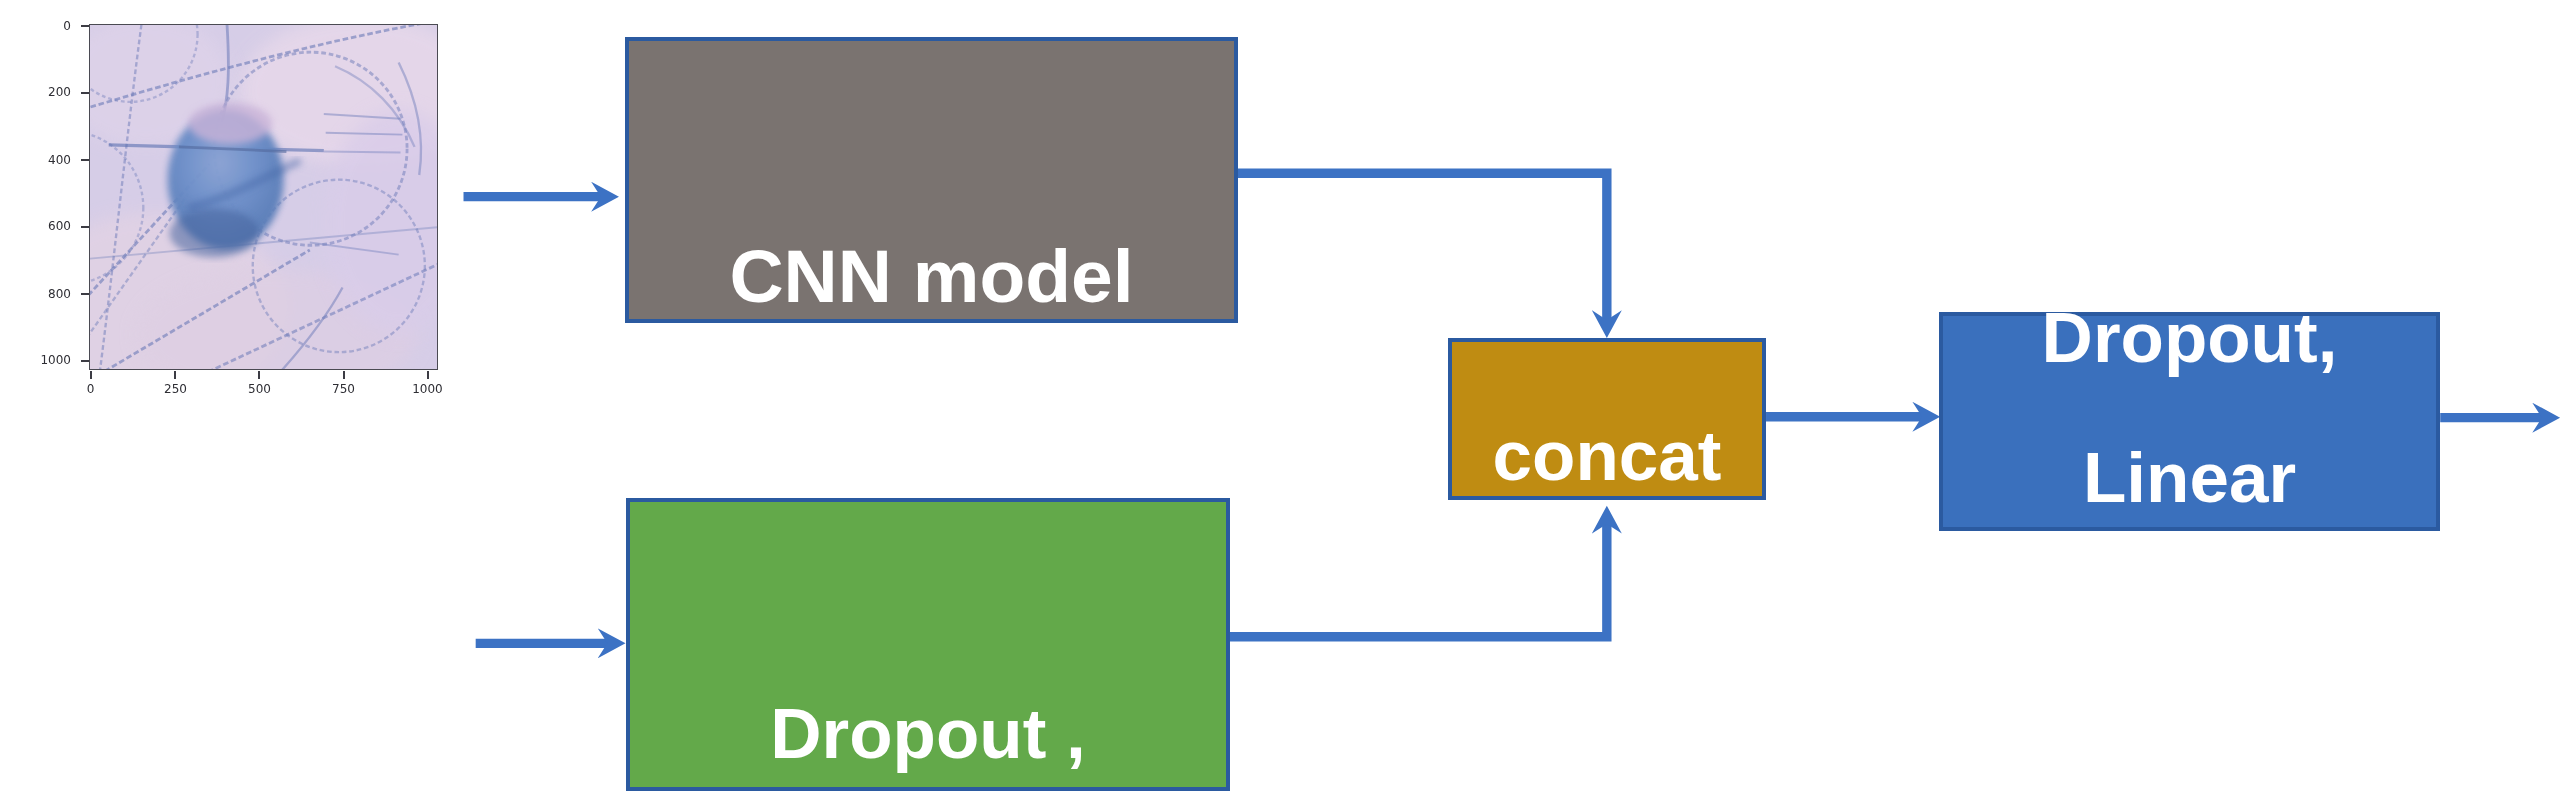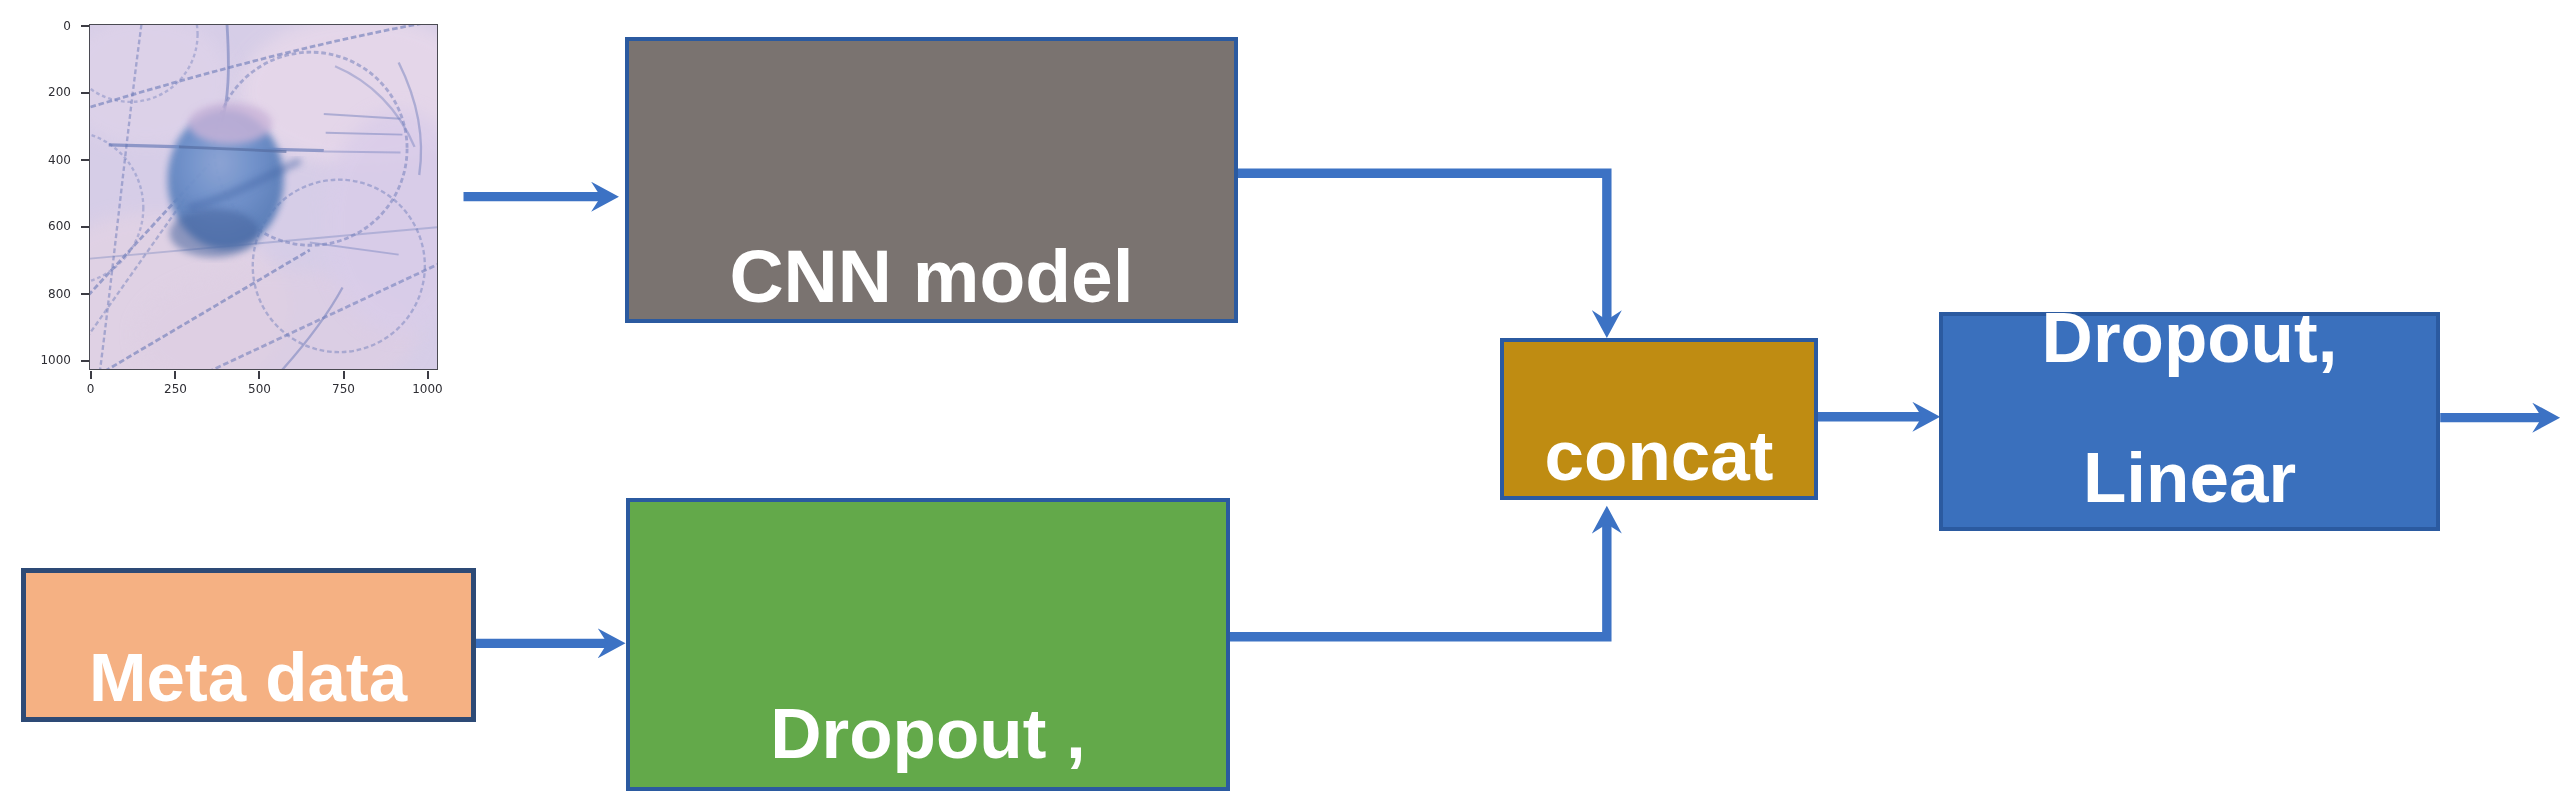--- a/index.html
+++ b/index.html
@@ -18,21 +18,21 @@
   .xlab{position:absolute;width:75px;top:382px;text-align:center;
         font-family:"DejaVu Sans",sans-serif;font-size:12px;color:#2e2e34;line-height:15px;}
   .ytick{position:absolute;width:8.4px;height:1.9px;background:#3c3c44;left:81px;}
   .xtick{position:absolute;width:1.9px;height:8.4px;background:#3c3c44;top:371px;}
   
   .box{position:absolute;display:flex;flex-direction:column;align-items:center;justify-content:flex-end;
        box-sizing:border-box;border:4.7px solid var(--box-border);color:var(--label-text);
        font-weight:bold;text-align:center;}
   .box .ln{white-space:pre;}
   .box-cnn{left:625px;top:37px;width:613px;height:286px;font-size:75px;}
-  .box-concat{left:1500px;top:338px;width:318px;height:162px;font-size:71px;}
+  .box-concat{left:1448px;top:338px;width:318px;height:162px;font-size:71px;}
   .box-dropout{left:1939px;top:312px;width:501px;height:219px;font-size:71px;line-height:1.38;}
   .box-meta{left:20.6px;top:568px;width:455px;height:154px;font-size:69px;
             border:5.6px solid var(--meta-border);}
   .box-linbn{left:626px;top:498px;width:604px;height:293px;font-size:71px;line-height:1.5;}
   
   .arrows{position:absolute;left:0;top:0;width:2576px;height:811px;pointer-events:none;}
   .arrows path.conn{fill:none;stroke:var(--arrow);stroke-width:10;}
   .ah{fill:var(--arrow);stroke:none;}
 </style>
 </head>
@@ -143,22 +143,19 @@
 
   <div class="box box-concat" style="background: rgb(191, 140, 18);">
     <span class="ln">concat</span>
   </div>
 
   <div class="box box-dropout" style="background: rgb(58, 112, 189); gap: 42px;">
     <span class="ln">Dropout,</span>
     <span class="ln">Linear</span>
   </div>
 
-  <div class="box box-meta" style="background: rgb(245, 177, 131);">
-    <span class="ln">Meta data</span>
-  </div>
 
   <div class="box box-linbn" style="background: rgb(99, 169, 74);">
     <span class="ln">Dropout ,</span>
   </div>
 
 </div>
 
 
 </body></html>

